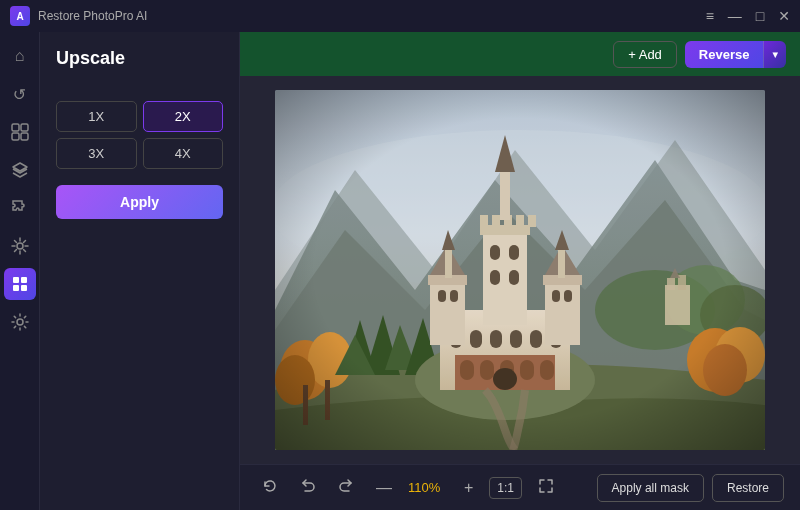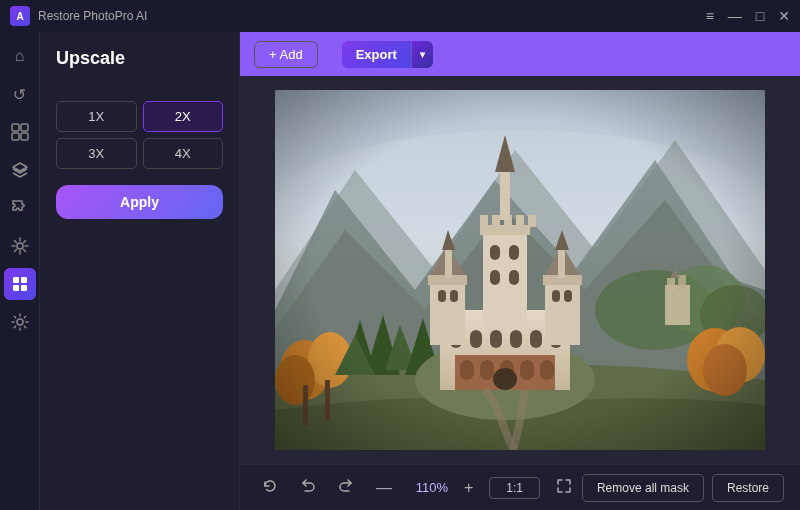--- a/index.html
+++ b/index.html
@@ -133,44 +133,45 @@
     .mag-btn.selected {
       border-color: #7c3aed;
       background: #2a1a4e;
       color: #fff;
     }
     .apply-btn {
       width: 100%;
       padding: 9px 16px;
       background: linear-gradient(135deg, #a855f7, #6366f1);
       border: none;
-      border-radius: 12px;
+      border-radius: 6px;
       color: #fff;
       font-size: 14px;
       font-weight: 600;
       cursor: pointer;
     }
 
     
     .content-area {
       flex: 1;
       background: #252535;
       display: flex;
       flex-direction: column;
       overflow: hidden;
     }
 
     
     .topbar {
       height: 44px;
-      background: #8b5cf6;
-      display: flex;
-      align-items: center;
+      background: #14532d;
+      display: flex;
+      align-items: center;
+      justify-content: flex-end;
       padding: 0 14px;
-      gap: 24px;
+      gap: 8px;
       flex-shrink: 0;
     }
     .add-btn {
       background: transparent;
       border: 1px solid #555;
       color: #fff;
       padding: 5px 14px;
       border-radius: 6px;
       font-size: 13px;
       cursor: pointer;
@@ -240,31 +241,31 @@
     .toolbar-icon-btn {
       background: none;
       border: none;
       color: #aaa;
       font-size: 16px;
       cursor: pointer;
       padding: 4px 6px;
       border-radius: 4px;
     }
     .zoom-display {
-      color: #c4b5fd;
+      color: #eab308;
       font-size: 13px;
       min-width: 40px;
-      text-align: right;
+      text-align: left;
     }
     .ratio-btn {
       background: none;
       border: 1px solid #555;
       color: #ccc;
       font-size: 12px;
-      padding: 3px 16px;
+      padding: 3px 7px;
       border-radius: 4px;
       cursor: pointer;
     }
     .fit-btn {
       background: none;
       border: none;
       color: #aaa;
       font-size: 16px;
       cursor: pointer;
       padding: 4px 6px;
@@ -359,21 +360,21 @@
       </div>
       <button class="apply-btn">Apply</button>
     </div>
   </div>
 
   <div class="content-area">
 
     <div class="topbar">
       <button class="add-btn">+ Add</button>
       <div class="export-btn-group">
-        <button class="export-btn-main">Export</button>
+        <button class="export-btn-main">Reverse</button>
         <button class="export-btn-arrow">▾</button>
       </div>
     </div>
 
     <div class="image-area">
       <div class="castle-svg-wrapper">
         <svg width="490" height="360" viewBox="0 0 490 360" xmlns="http://www.w3.org/2000/svg">
 
           <defs>
             <linearGradient id="sky" x1="0" y1="0" x2="0" y2="1">
@@ -534,19 +535,19 @@
         <span class="zoom-display">110%</span>
         <button class="toolbar-icon-btn">+</button>
         <button class="ratio-btn">1:1</button>
         <button class="fit-btn">
           <svg width="16" height="16" viewBox="0 0 16 16" fill="none">
             <path d="M2 6V2h4M10 2h4v4M14 10v4h-4M6 14H2v-4" stroke="#aaa" stroke-width="1.5" stroke-linecap="round" stroke-linejoin="round"></path>
           </svg>
         </button>
       </div>
       <div class="bottombar-right">
-        <button class="action-btn">Remove all mask</button>
+        <button class="action-btn">Apply all mask</button>
         <button class="action-btn">Restore</button>
       </div>
     </div>
 
   </div>
 </div>
 
 </body></html>

